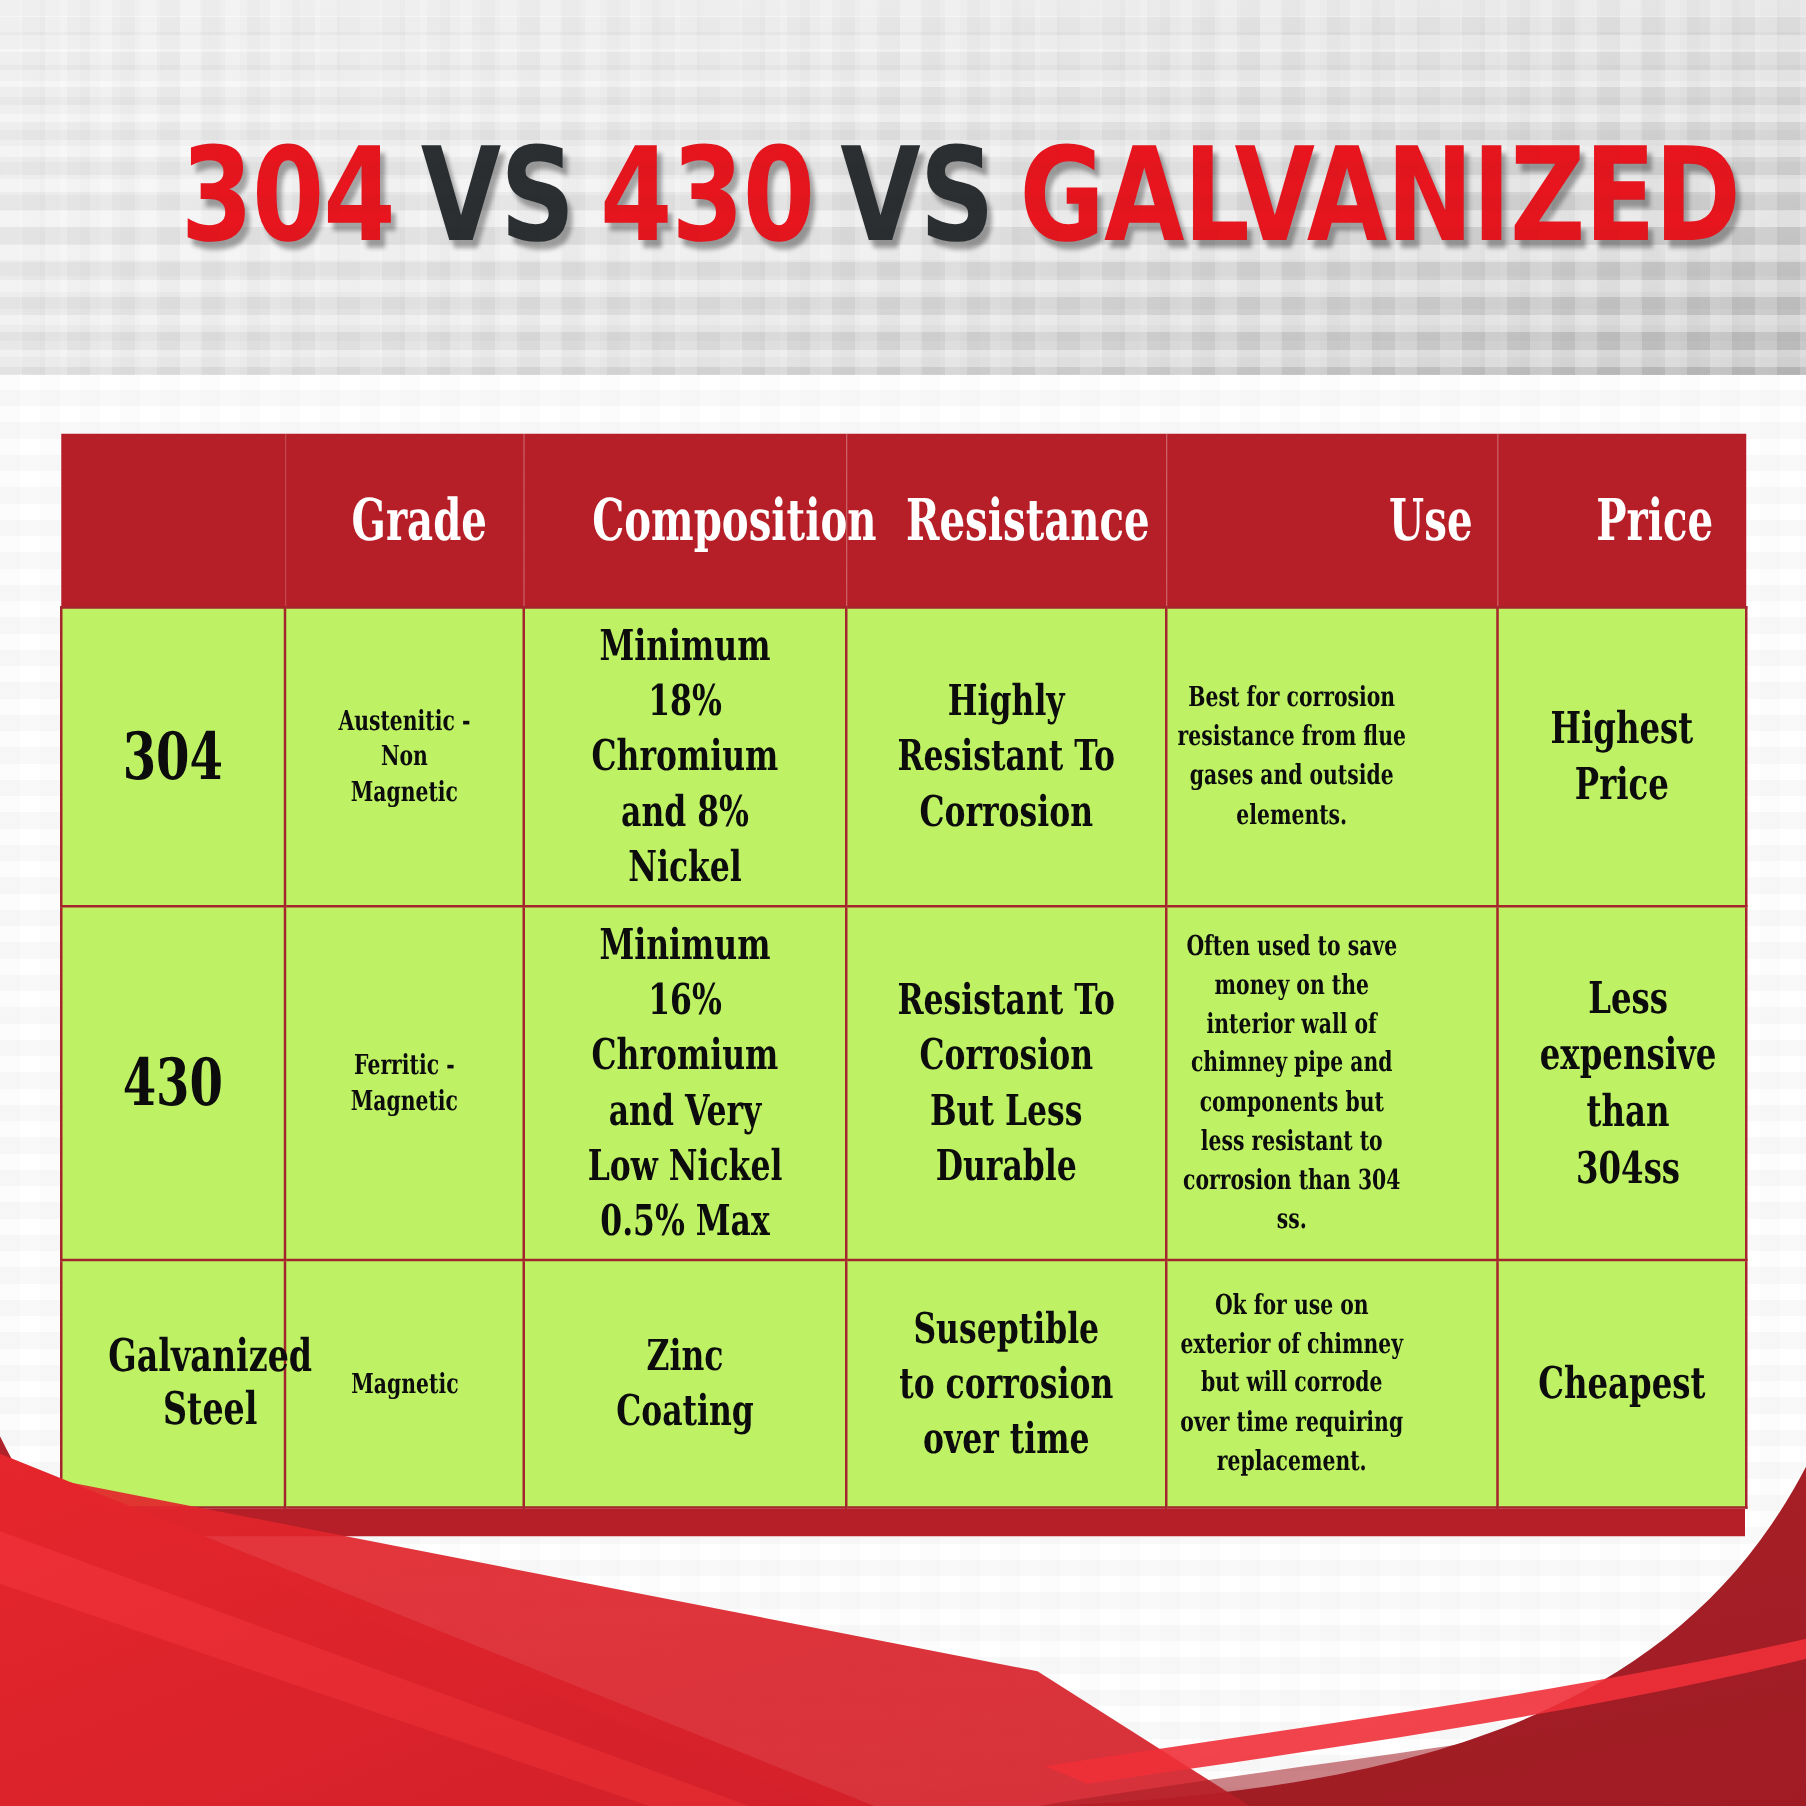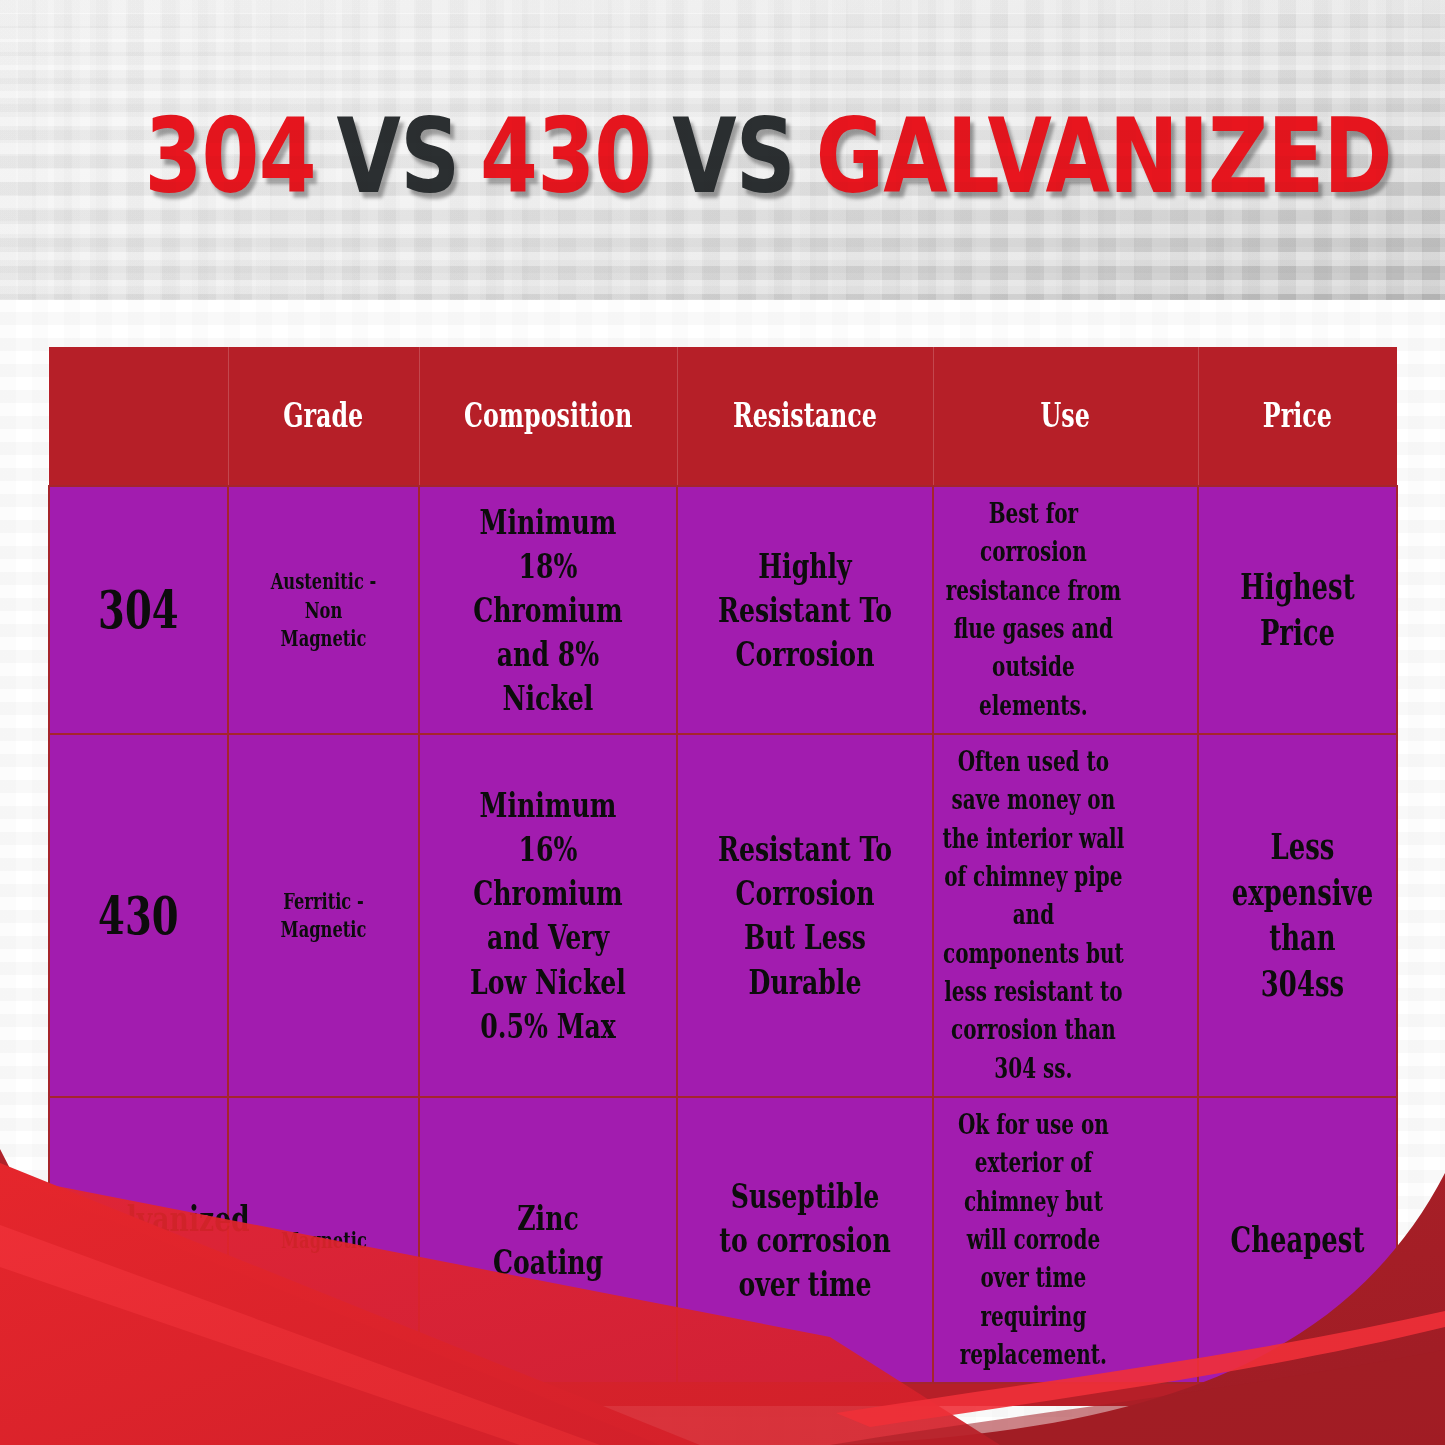--- a/index.html
+++ b/index.html
@@ -117,45 +117,45 @@
   table.cmp col.c2 { width: 258px; }
   table.cmp col.c3 { width: 256px; }
   table.cmp col.c4 { width: 265px; }
   table.cmp col.c5 { width: 199px; }
 
   table.cmp thead th {
     background: #b61f28;
     color: #ffffff;
     height: 138px;
     vertical-align: middle;
-    text-align: center;
+    text-align: right;
     font-family: "DejaVu Serif", serif;
     font-weight: bold;
-    font-size: 34px;
+    font-size: 46px;
     line-height: 1.05;
     border: 0;
     padding: 0 6px;
     transform: none;
   }
   table.cmp thead th span.hdr {
     display: inline-block;
     transform: scaleX(0.70);
     transform-origin: center;
     white-space: nowrap;
   }
   table.cmp thead th.sep { box-shadow: inset 1px 0 0 rgba(255,255,255,0.18); }
 
   table.cmp tbody td {
     border: 2px solid #a5252c;
     vertical-align: middle;
     text-align: center;
     color: #0c0c0c;
     font-family: "DejaVu Serif", serif;
     font-weight: bold;
-    background: #a21caf;
+    background: #bef264;
     padding: 8px 8px;
   }
   table.cmp tbody td .sq {
     display: inline-block;
     transform: scaleX(0.74);
     transform-origin: center;
   }
   table.cmp tbody td.use .sq {
     transform-origin: left center;
     display: block;
@@ -163,21 +163,21 @@
 
   
   tbody tr.r1 td { height: 192px; }
   tbody tr.r2 td { height: 218px; }
   tbody tr.r3 td { height: 180px; }
 
   td.grade-big     { font-size: 52px; line-height: 1.06; }
   td.grade-small   { font-size: 36px; line-height: 1.16; }
   td.cell          { font-size: 34px; line-height: 1.30; }
   td.cell-sm       { font-size: 22px; line-height: 1.30; }
-  td.use           { font-size: 27px; line-height: 1.42; text-align: left; }
+  td.use           { font-size: 22px; line-height: 1.42; text-align: left; }
   td.price         { font-size: 35px; line-height: 1.30; }
 
   .bottom-bar {
     width: 1348px;
     height: 22px;
     background: #b61f28;
     margin-top: 0px;
   }
 
   

